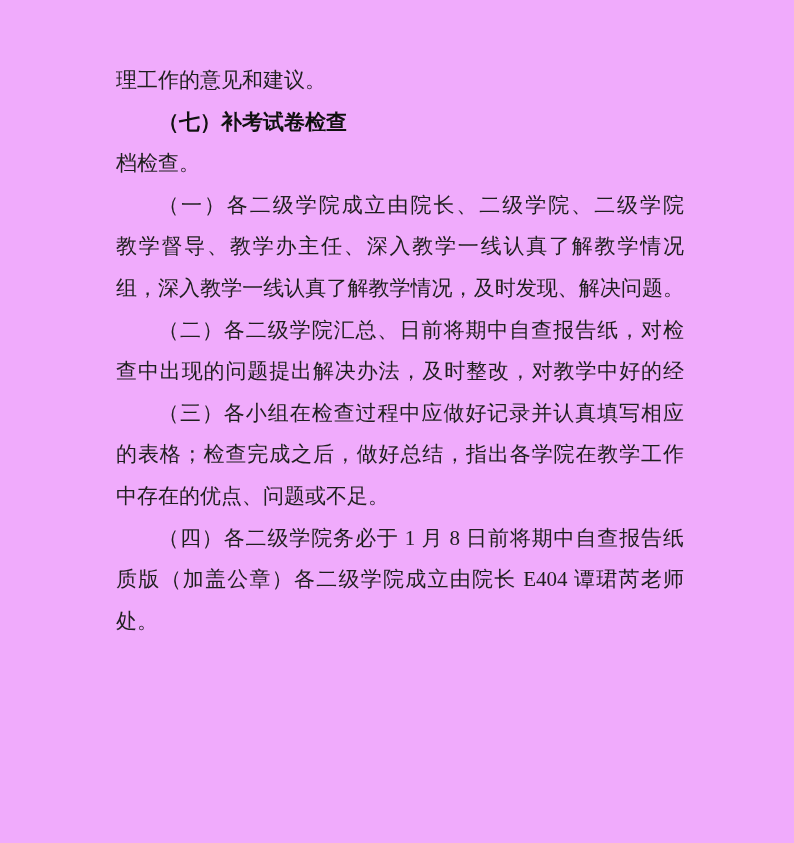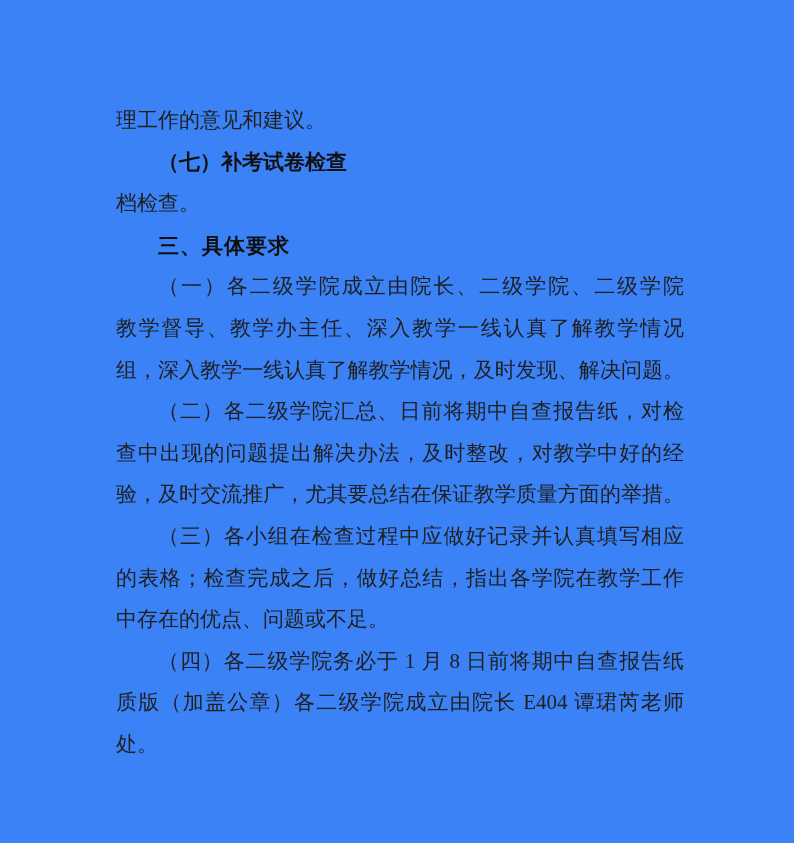--- a/index.html
+++ b/index.html
@@ -11,22 +11,22 @@
     height: 843px;
     background: #ffffff;
     color: #1f1f1f;
     font-family: "Liberation Serif", "DejaVu Serif", serif;
     overflow: hidden;
   }
   .page {
     box-sizing: border-box;
     width: 794px;
     height: 843px;
-    padding: 100px 110px 0 116px;
-    background: #3b82f6;
+    padding: 60px 110px 0 116px;
+    background: #f0abfc;
   }
   .ln {
     font-size: 21px;
     line-height: 41.6px;
     height: 41.6px;
     overflow: hidden;
     text-align: left;
     color: #1f1f1f;
   }
   
@@ -55,29 +55,27 @@
 <body>
 
 <div class="page">
 
   <div class="ln">理工作的意见和建议。</div>
 
   <div class="ln h-kai ind">（七）补考试卷检查</div>
 
   <div class="ln">档检查。</div>
 
-  <div class="ln h-hei ind">三、具体要求</div>
 
   <div class="ln fill ind">（一）各二级学院成立由院长、二级学院、二级学院</div>
   <div class="ln fill">教学督导、教学办主任、深入教学一线认真了解教学情况</div>
   <div class="ln fill">组，深入教学一线认真了解教学情况，及时发现、解决问题。</div>
 
   <div class="ln fill ind">（二）各二级学院汇总、日前将期中自查报告纸，对检</div>
   <div class="ln fill">查中出现的问题提出解决办法，及时整改，对教学中好的经</div>
-  <div class="ln fill">验，及时交流推广，尤其要总结在保证教学质量方面的举措。</div>
 
   <div class="ln fill ind">（三）各小组在检查过程中应做好记录并认真填写相应</div>
   <div class="ln fill">的表格；检查完成之后，做好总结，指出各学院在教学工作</div>
   <div class="ln">中存在的优点、问题或不足。</div>
 
   <div class="ln fill ind">（四）各二级学院务必于 1 月 8 日前将期中自查报告纸</div>
   <div class="ln fill">质版（加盖公章）各二级学院成立由院长 E404 谭珺芮老师</div>
   <div class="ln">处。</div>
 
 </div>

